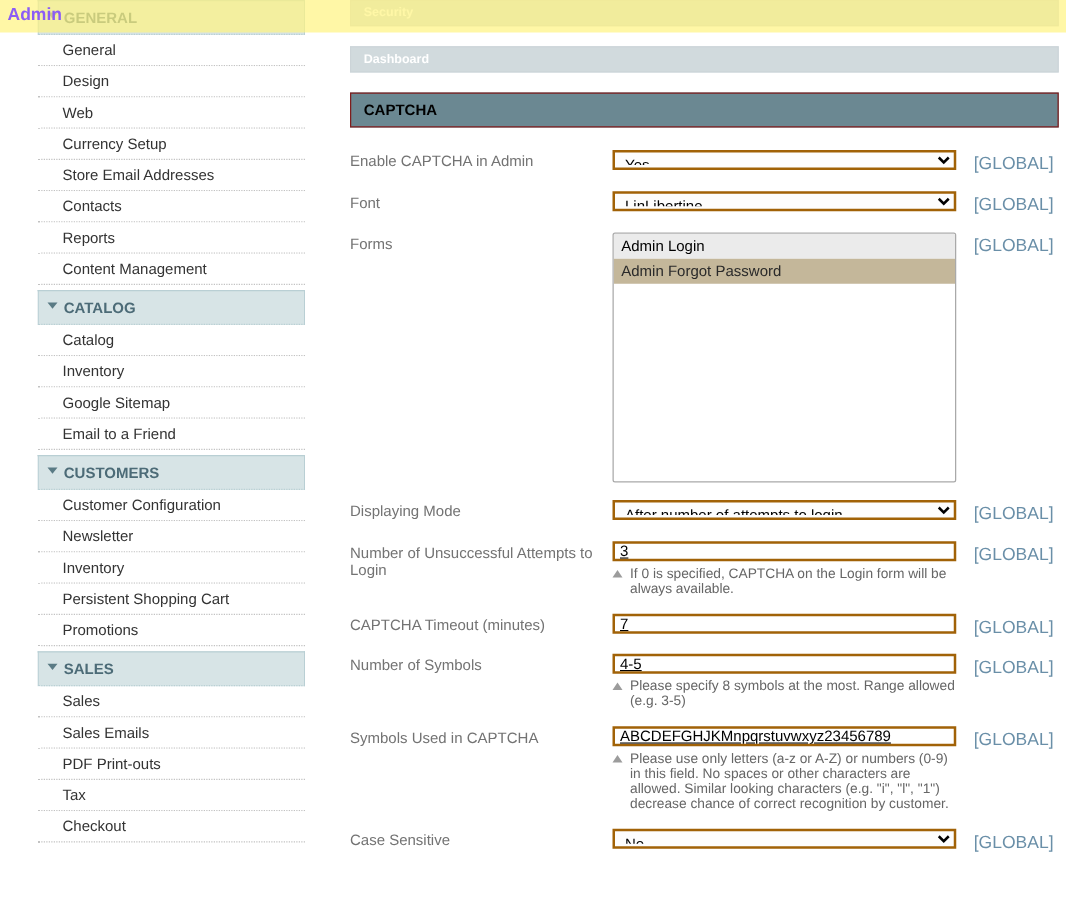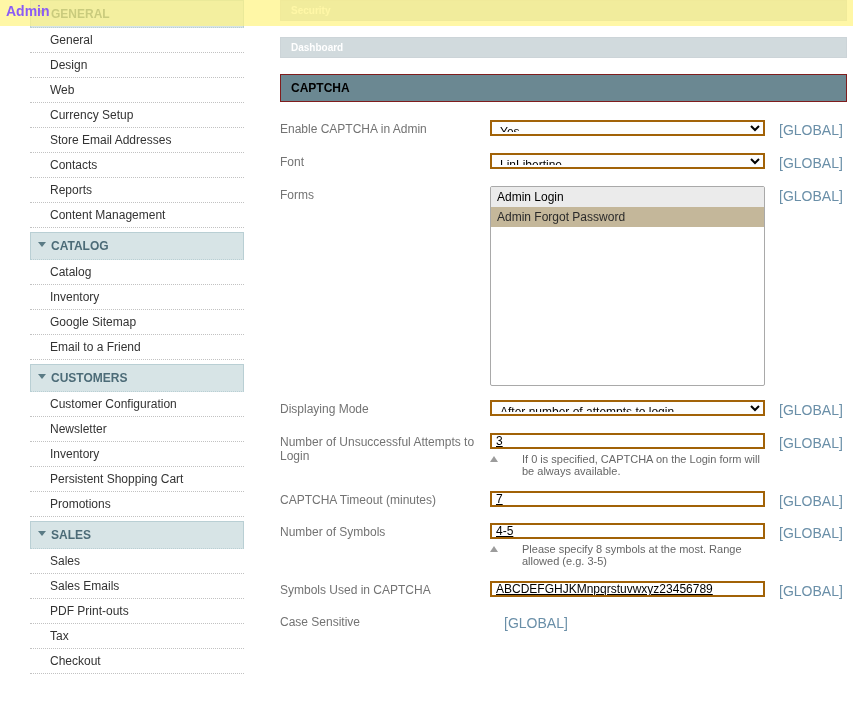--- a/index.html
+++ b/index.html
@@ -133,21 +133,21 @@
   select.msel option.sel-first {
     background: #ebebeb;
   }
   select.msel option.sel-second {
     background: #c4b79a;
     color: #2a2a2a;
   }
   .hint {
     display: flex;
     align-items: flex-start;
-    gap: 24px;
+    gap: 6px;
     margin-top: 4px;
     color: #666;
     font-size: 11px;
   }
   .hint .tri {
     display: inline-block; width: 0; height: 0; margin-top: 3px;
     border-left: 4px solid transparent;
     border-right: 4px solid transparent;
     border-bottom: 6px solid #9c9c9c;
   }
@@ -278,23 +278,30 @@
             <span>Please specify 8 symbols at the most. Range allowed (e.g. 3-5)</span>
           </div>
       </div>
       <div class="scope">[GLOBAL]</div>
     </div>
 
     <div class="row">
       <div class="label">Symbols Used in CAPTCHA</div>
       <div class="field">
         <input class="ctl" value="ABCDEFGHJKMnpqrstuvwxyz23456789" style="">
+        <div class="hint">
+            <span class="tri"></span>
+            <span>Please use only letters (a-z or A-Z) or numbers (0-9) in this field. No spaces or other characters are allowed. Similar looking characters (e.g. "i", "l", "1") decrease chance of correct recognition by customer.</span>
+          </div>
       </div>
       <div class="scope">[GLOBAL]</div>
     </div>
 
     <div class="row">
       <div class="label">Case Sensitive</div>
+      <div class="field">
+        <select class="ctl"><option value="Yes">Yes</option><option value="No" selected="">No</option></select>
+      </div>
       <div class="scope">[GLOBAL]</div>
     </div>
 
   </div>
 </div>
 
 </body></html>

